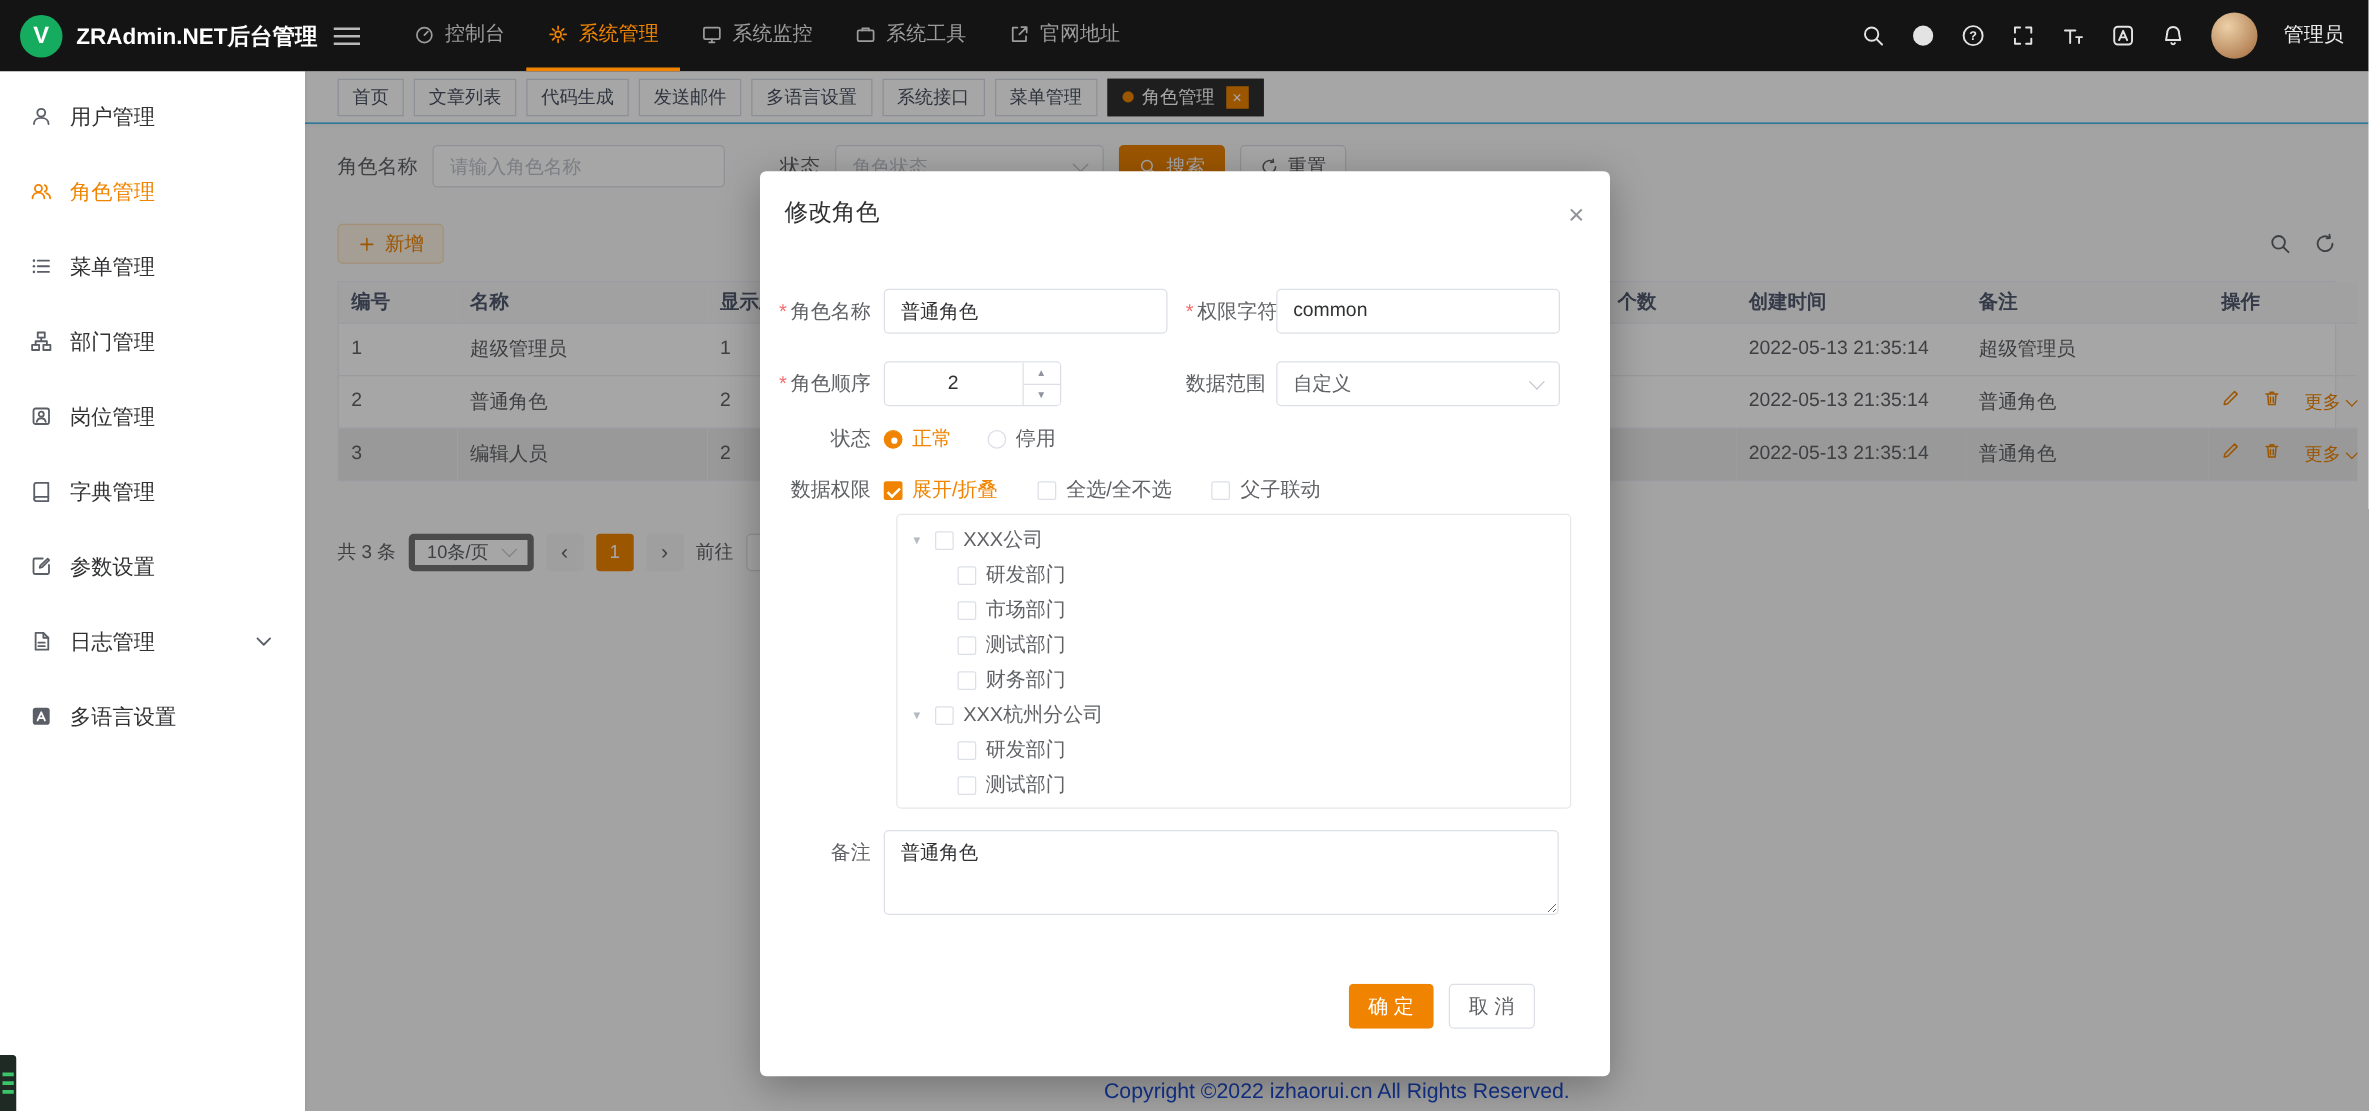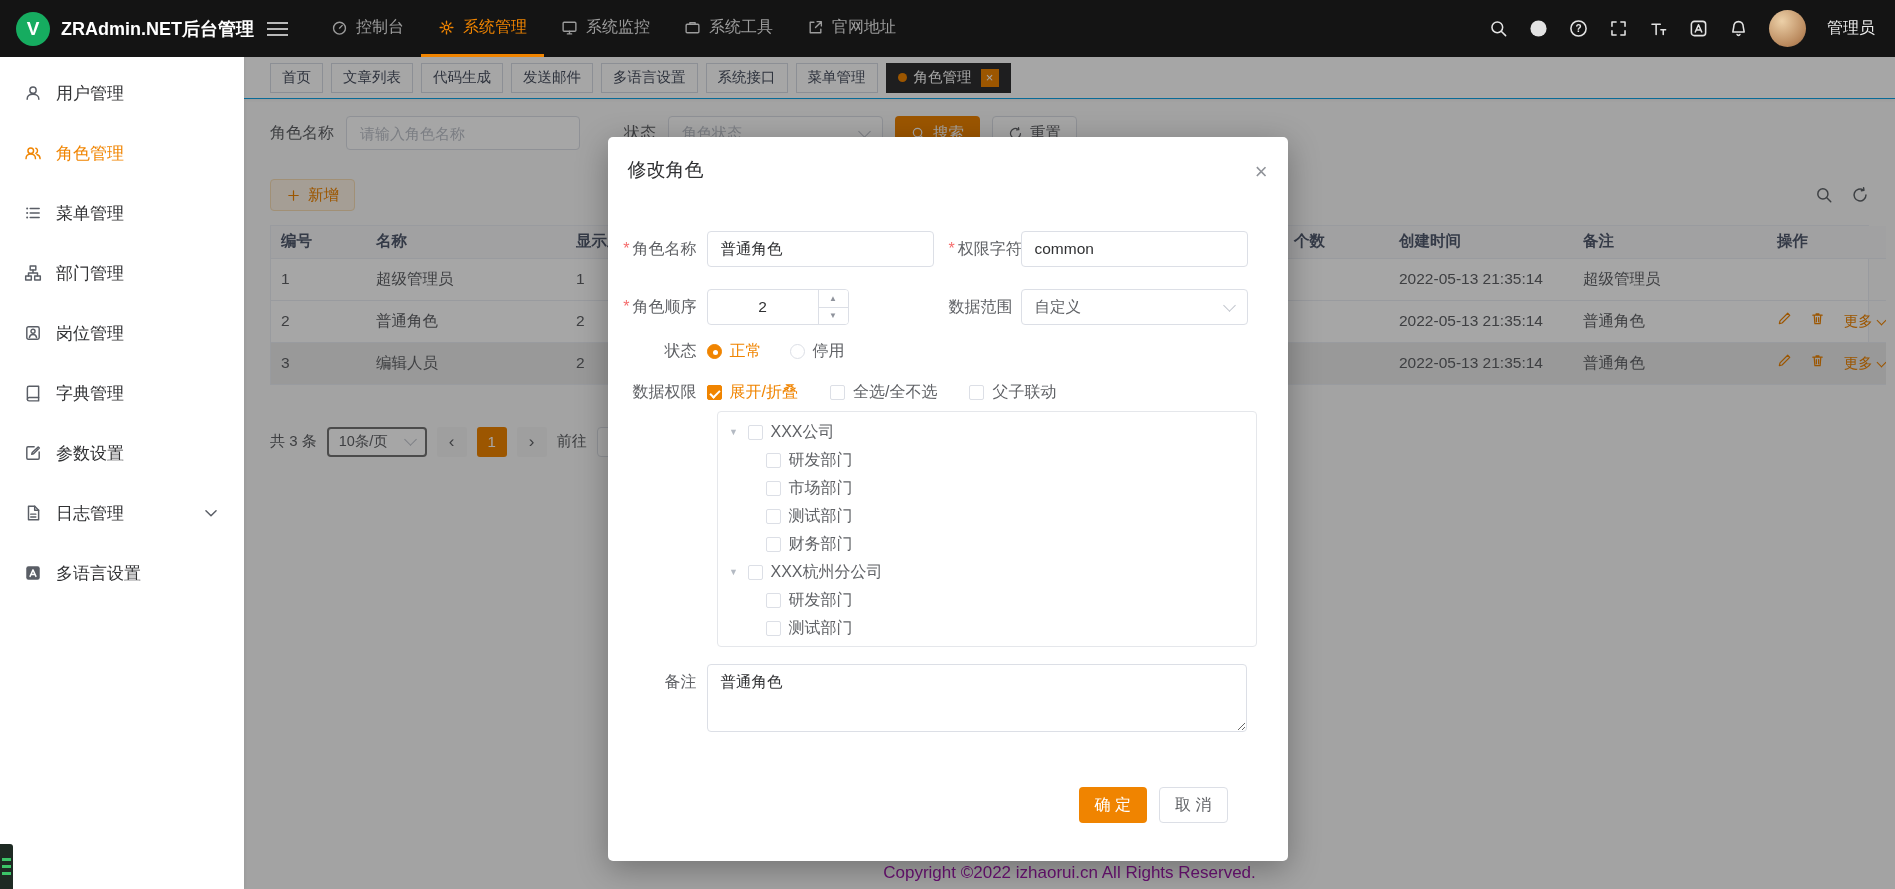--- a/index.html
+++ b/index.html
@@ -66,26 +66,26 @@
   .table-wrap{margin:14px 26px 0;background:#fff;border:1px solid #ebeef5;border-bottom:none;}
   table{width:100%;border-collapse:collapse;table-layout:fixed;}
   th{height:32px;background:#f8f8f9;color:#515a6e;font-size:15.5px;font-weight:700;text-align:left;padding:0 10px;border-bottom:1px solid #ebeef5;white-space:nowrap;overflow:hidden;}
   td{height:42px;font-size:15.5px;color:#606266;padding:0 10px;border-bottom:1px solid #ebeef5;white-space:nowrap;overflow:hidden;}
   tr.selected td{background:#ebebeb;}
   .op{color:var(--accent);display:inline-flex;align-items:center;gap:5px;margin-right:14px;font-size:14.5px;cursor:pointer;}
   .op .ic{width:15px;height:15px;}
   .op .chev{border-color:var(--accent);width:7px;height:7px;margin-top:-2px;}
 
   .pagination{display:flex;align-items:center;gap:10px;padding:42px 26px 0;font-size:15px;color:#606266;}
-  .page-size{width:100px;height:30px;background:#fff;border:2px solid #737373;border-radius:4px;display:flex;align-items:center;justify-content:space-between;padding:0 10px;color:#606266;cursor:pointer;font-size:14.5px;}
+  .page-size{width:100px;height:30px;background:#fff;border:5px solid #737373;border-radius:4px;display:flex;align-items:center;justify-content:space-between;padding:0 10px;color:#606266;cursor:pointer;font-size:14.5px;}
   .pg-btn{min-width:30px;height:30px;background:#f4f4f5;border-radius:3px;display:flex;align-items:center;justify-content:center;color:#606266;cursor:pointer;font-size:17px;}
   .pg-btn.current{background:var(--accent);color:#fff;font-size:15px;}
   .goto-input{width:42px;height:30px;border:1px solid #dcdfe6;border-radius:4px;background:#fff;outline:none;text-align:center;font-family:inherit;}
 
-  .footer-copy{position:absolute;bottom:6px;left:0;right:0;text-align:center;color:#a21caf;font-size:17px;}
+  .footer-copy{position:absolute;bottom:6px;left:0;right:0;text-align:center;color:#1d4ed8;font-size:17px;}
 
   
   .overlay{position:absolute;left:244px;top:57px;right:0;bottom:0;background:rgba(0,0,0,.35);z-index:10;}
   .dialog{position:absolute;left:50%;transform:translateX(-50%);top:137px;width:680px;height:724px;background:#fff;border-radius:5px;box-shadow:0 8px 32px rgba(0,0,0,.3);z-index:20;}
   .dlg-header{padding:20px 20px 0;display:flex;align-items:flex-end;}
   .dlg-title{font-size:19px;color:#303133;}
   .dlg-close{margin-left:auto;color:#909399;font-size:22px;line-height:1;cursor:pointer;}
   .dlg-body{padding:48px 30px 0 14px;font-size:16px;}
   .frow{display:flex;align-items:center;margin-bottom:22px;}
   .fitem{display:flex;align-items:center;}

